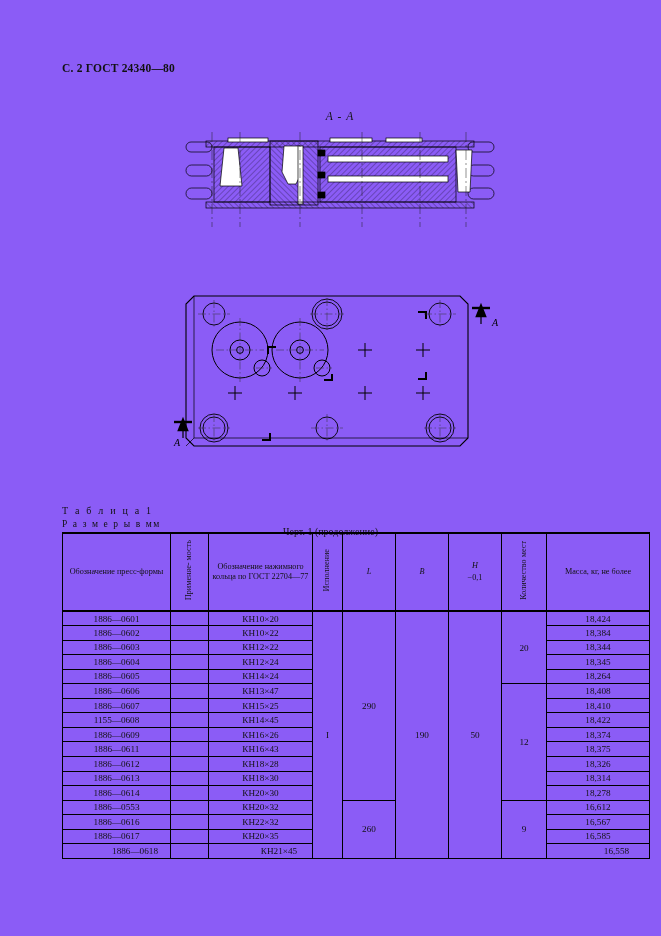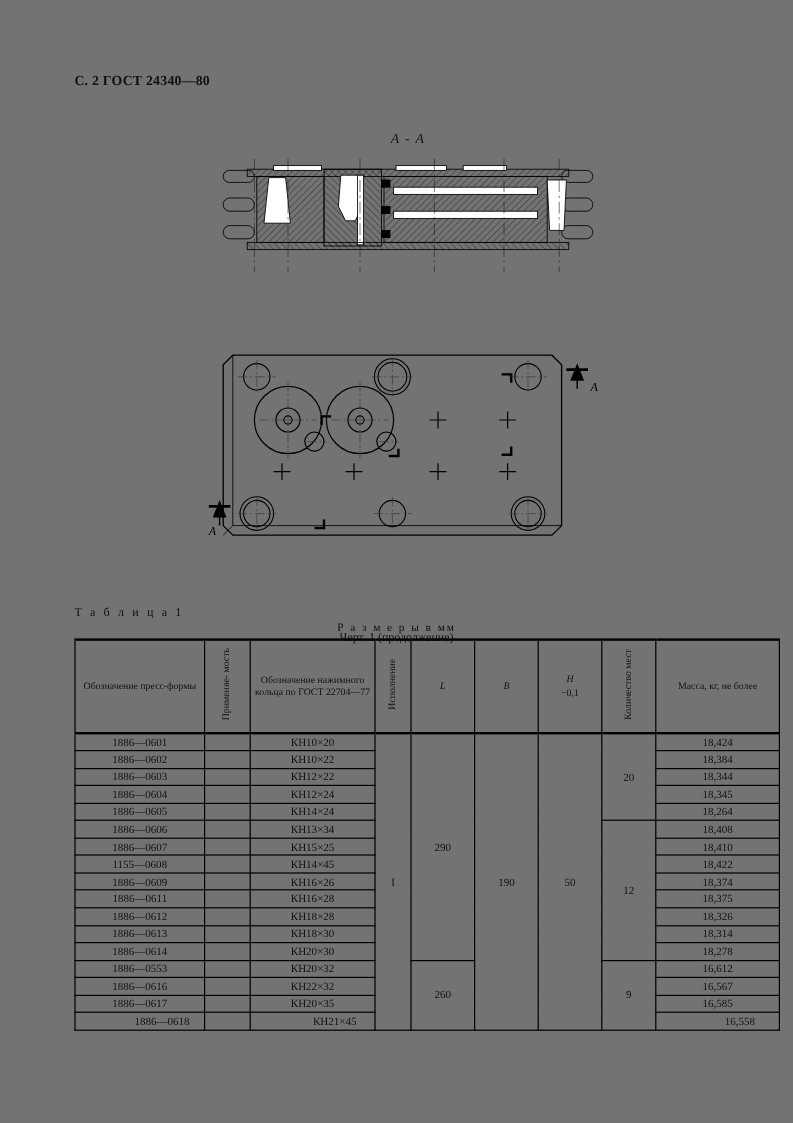--- a/index.html
+++ b/index.html
@@ -10,21 +10,21 @@
   body {
     width: 661px; height: 936px;
     position: relative;
     font-family: "Liberation Serif", "DejaVu Serif", serif;
     color: #111;
     overflow: hidden;
   }
   .page {
     position: absolute;
     inset: 0;
-    background: #737373;
+    background: #8b5cf6;
     text-decoration: underline;
   }
 
   
   .page-header {
     position: absolute;
     left: 62px; top: 62px;
     font-size: 11.5px;
     font-weight: bold;
     letter-spacing: 0.2px;
@@ -68,21 +68,21 @@
     width: 537px;
   }
   .tbl-caption-right {
     text-align: left;
     font-size: 10px;
     letter-spacing: 2.2px;
     margin-bottom: 3px;
     padding-right: 2px;
   }
   .tbl-caption-center {
-    text-align: center;
+    text-align: left;
     font-size: 9.5px;
     letter-spacing: 1.6px;
     margin-bottom: 3px;
   }
 
   table.gost {
     border-collapse: collapse;
     width: 537px;
     table-layout: fixed;
     font-size: 9px;
@@ -371,21 +371,21 @@
           </tr>
           <tr>
             <td>1886—0605</td>
             <td></td>
             <td>КН14×24</td>
             <td>18,264</td>
           </tr>
           <tr>
             <td>1886—0606</td>
             <td></td>
-            <td>КН13×34</td>
+            <td>КН13×47</td>
             <td rowspan="8">12</td>
             <td>18,408</td>
           </tr>
           <tr>
             <td>1886—0607</td>
             <td></td>
             <td>КН15×25</td>
             <td>18,410</td>
           </tr>
           <tr>
@@ -396,21 +396,21 @@
           </tr>
           <tr>
             <td>1886—0609</td>
             <td></td>
             <td>КН16×26</td>
             <td>18,374</td>
           </tr>
           <tr>
             <td>1886—0611</td>
             <td></td>
-            <td>КН16×28</td>
+            <td>КН16×43</td>
             <td>18,375</td>
           </tr>
           <tr>
             <td>1886—0612</td>
             <td></td>
             <td>КН18×28</td>
             <td>18,326</td>
           </tr>
           <tr>
             <td>1886—0613</td>

